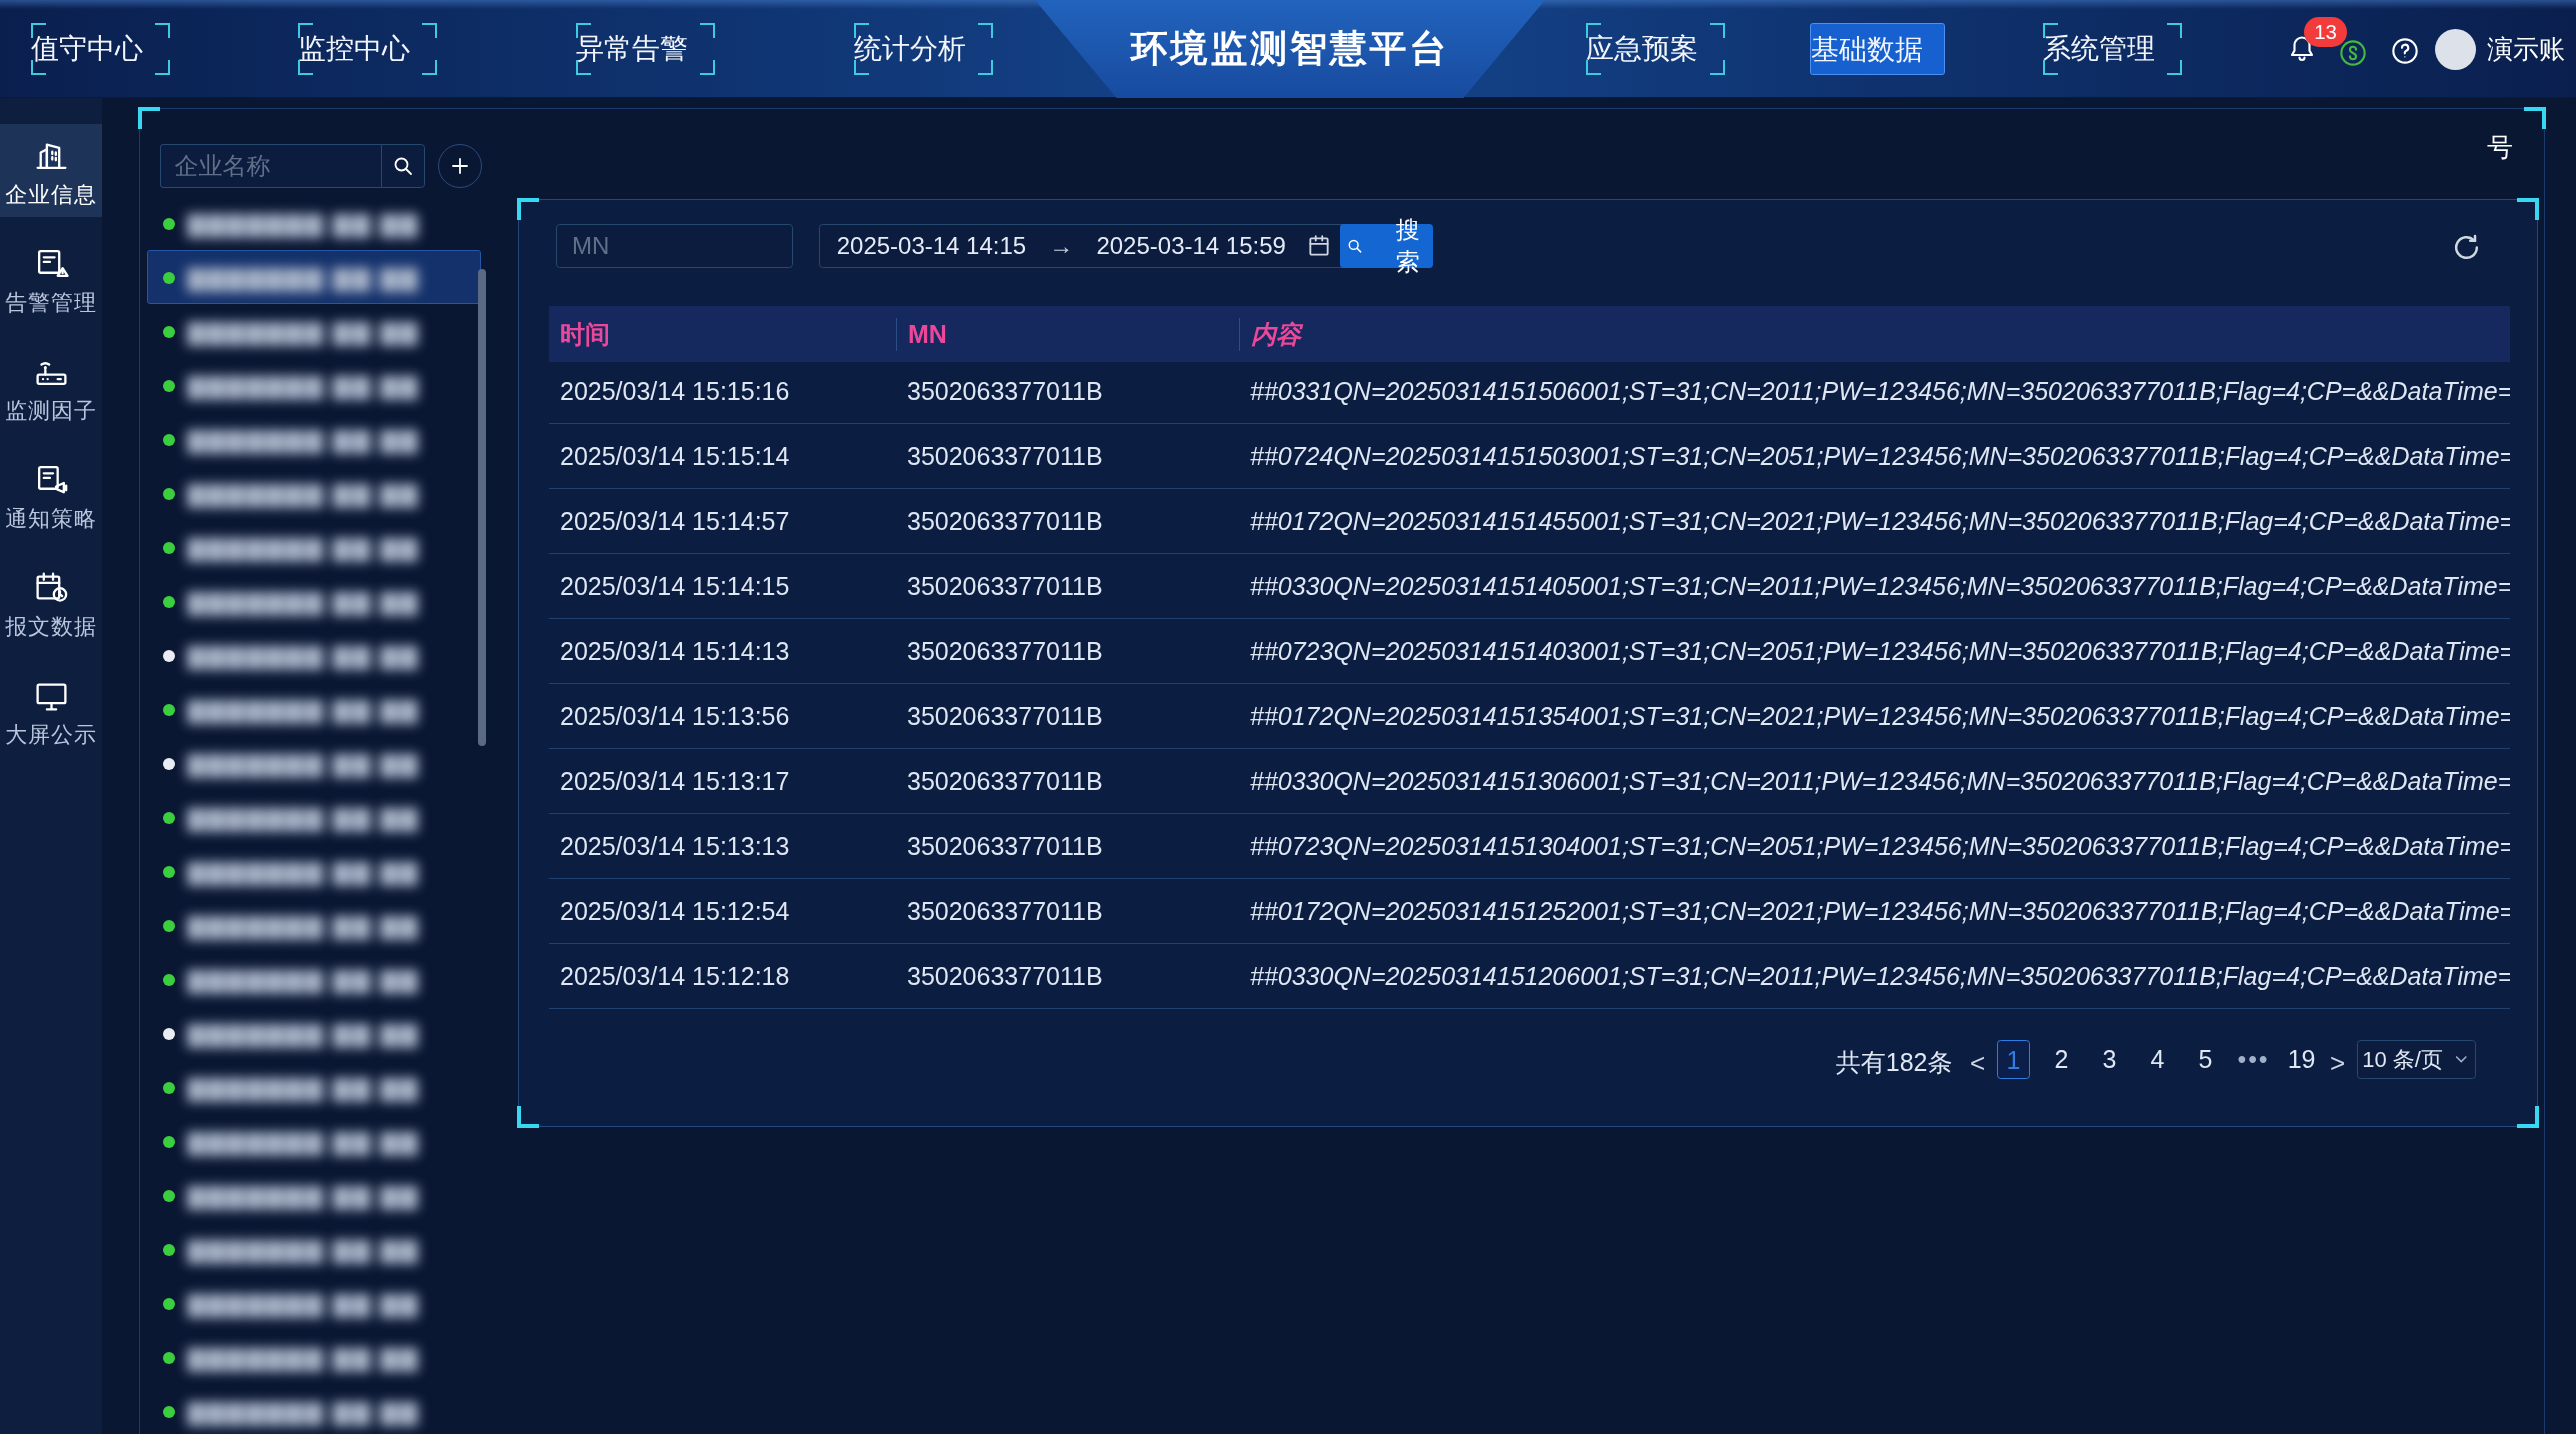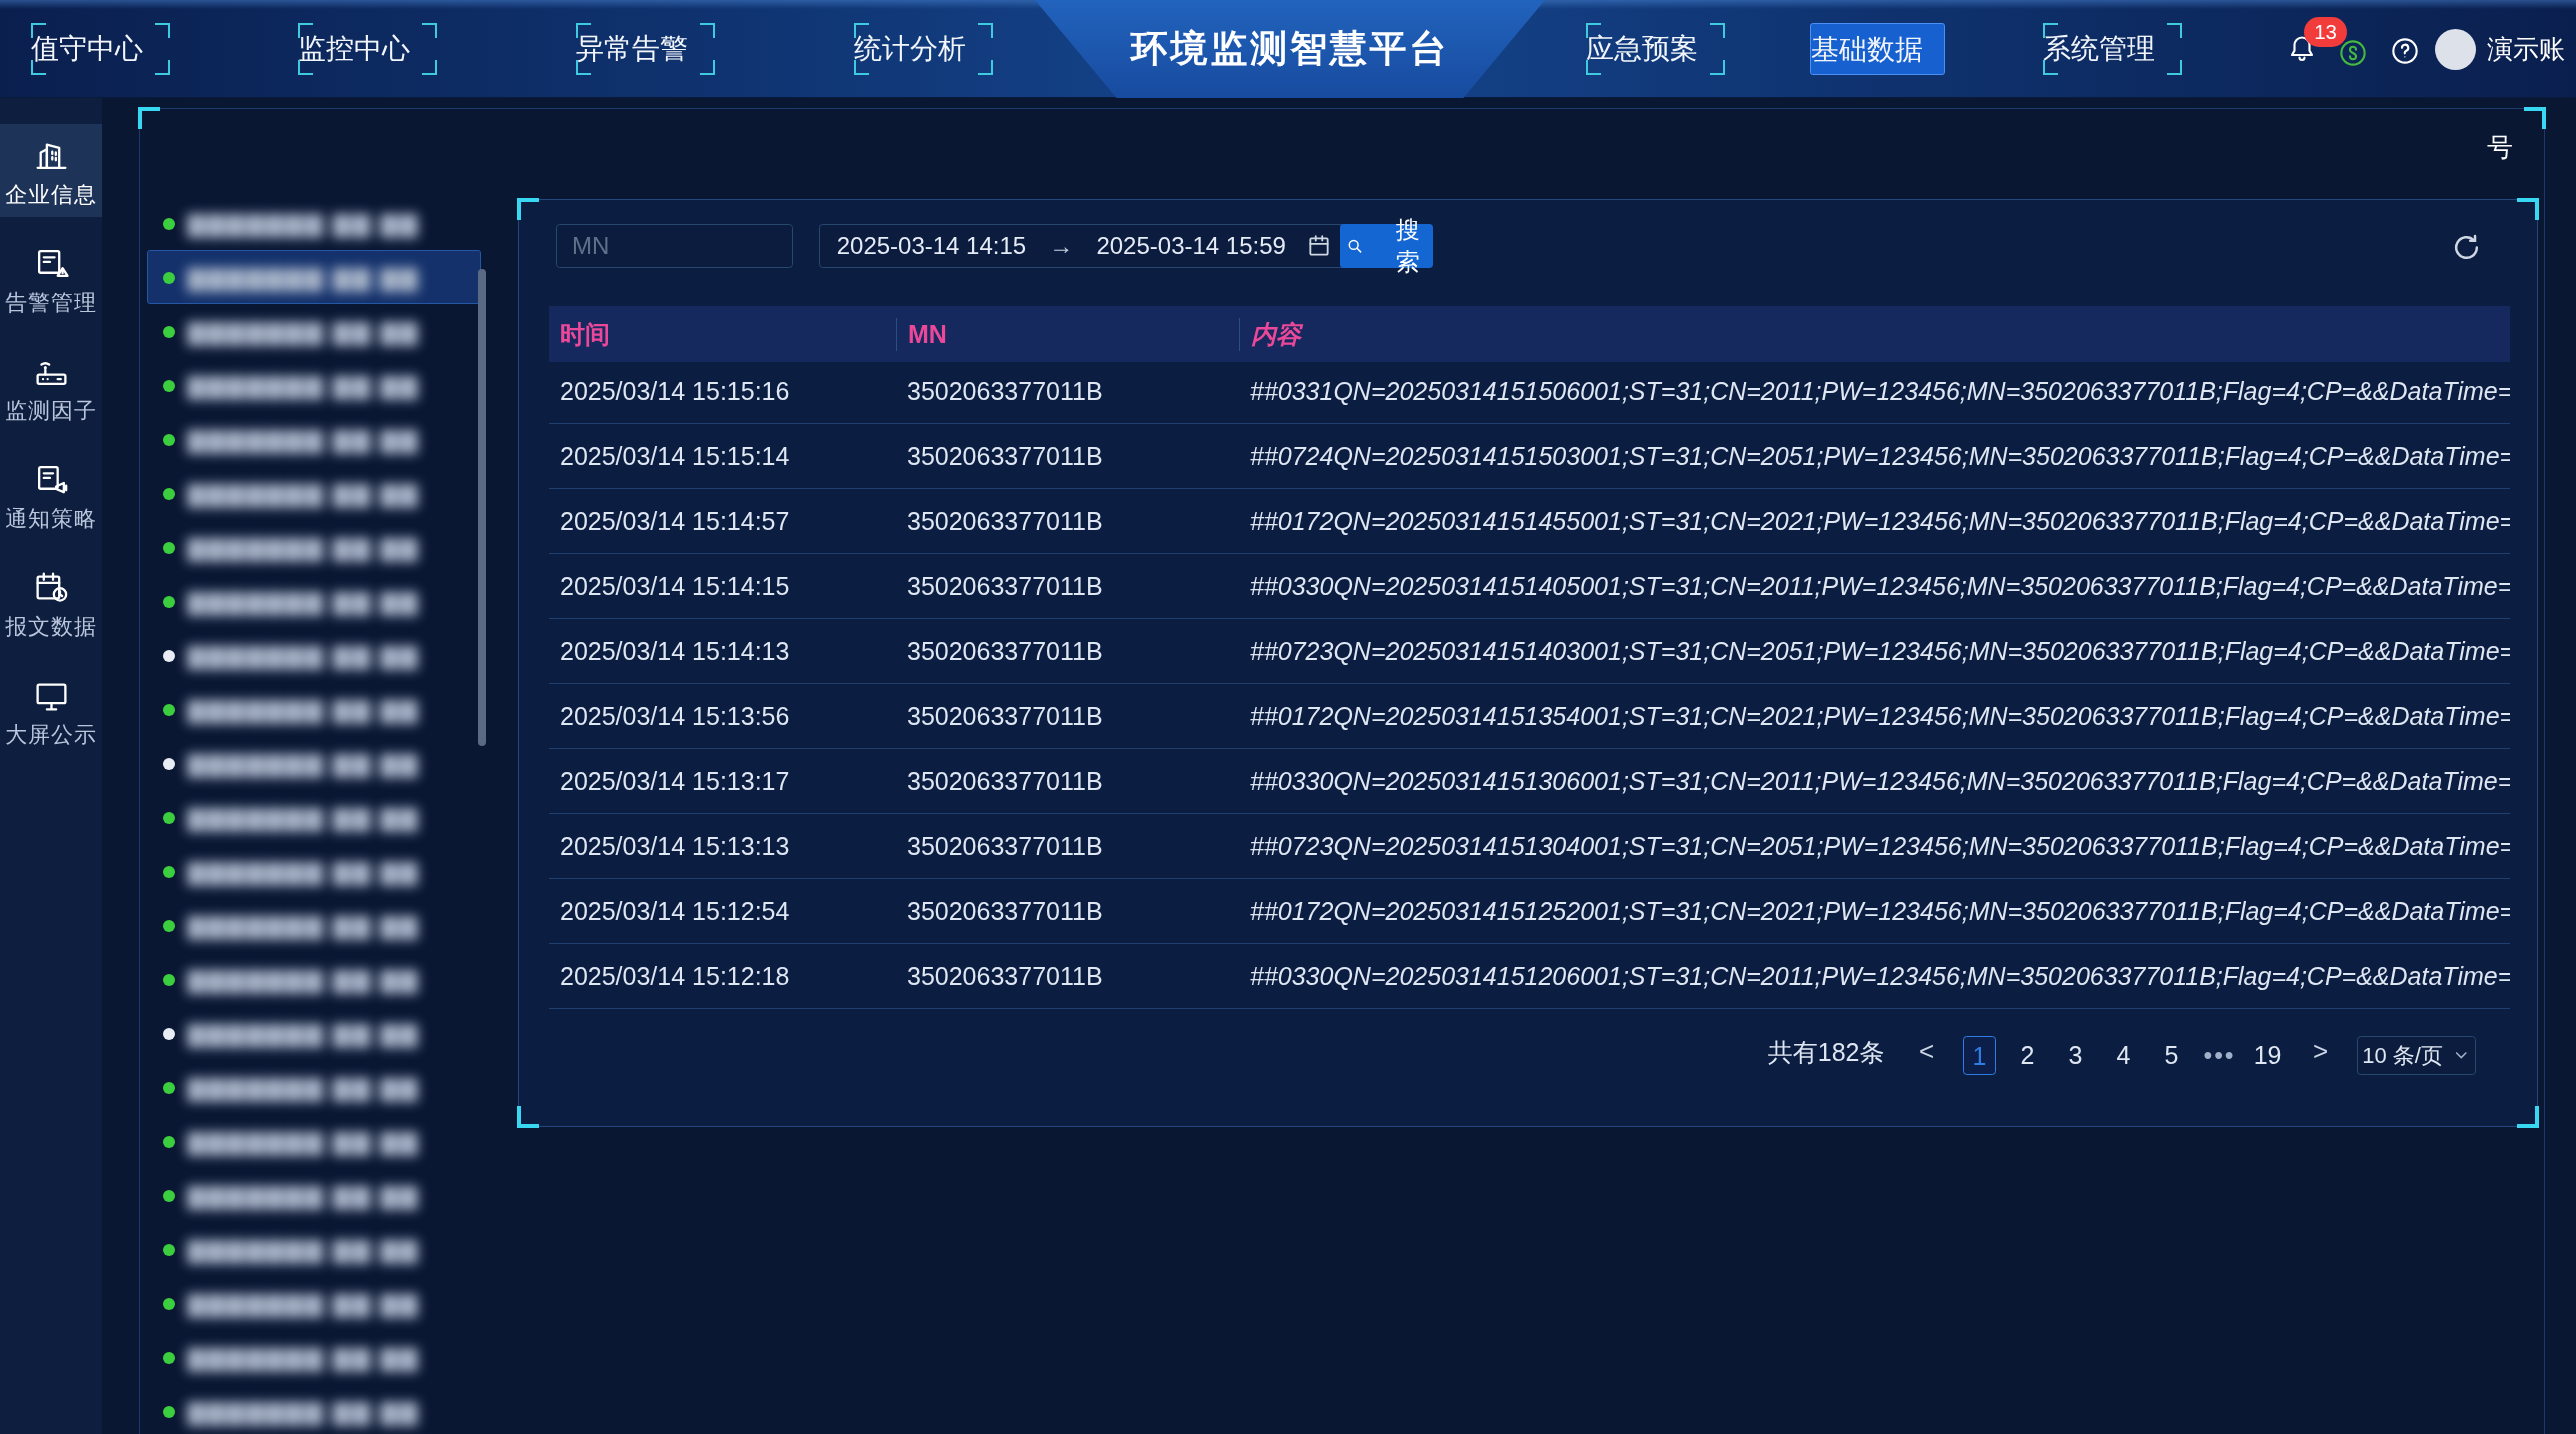--- a/index.html
+++ b/index.html
@@ -109,21 +109,21 @@
   .thead{position:absolute;left:30px;top:106px;width:1961px;height:56px;background:#15295f;
     display:flex;align-items:center;font-size:25px;font-weight:bold;color:#ec4899;}
   .tbody{position:absolute;left:30px;top:159px;width:1961px;}
   .trow{display:flex;align-items:center;height:65px;border-bottom:0.9px solid #20406f;font-size:25px;color:#dfe7f3;}
   .col-time{width:347px;padding-left:11px;flex-shrink:0;}
   .col-mn{width:343px;padding-left:11px;flex-shrink:0;}
   .col-content{flex:1;padding-left:11px;white-space:nowrap;overflow:hidden;font-style:italic;}
   .thead .col-mn,.thead .col-content{border-left:0.9px solid #2c4e86;height:33px;line-height:33px;}
   .thead .col-time{height:33px;line-height:33px;}
   
-  .pagination{position:absolute;right:61px;top:836px;height:43px;display:flex;align-items:flex-start;gap:27px;font-size:25px;color:#dfe7f3;}
+  .pagination{position:absolute;right:61px;top:836px;height:43px;display:flex;align-items:flex-end;gap:10px;font-size:25px;color:#dfe7f3;}
   .pg-total{margin-right:5.6px;}
   .pg-arrow{cursor:pointer;color:#cdd6e4;font-size:26px;padding:0 1.9px;}
   .page{min-width:33px;height:39px;line-height:39px;text-align:center;cursor:pointer;border-radius:3.7px;}
   .page.active{border:0.9px solid #2f7de2;color:#2f7de2;background:#0c1f4a;}
   .page.dots{color:#9fb0c8;letter-spacing:1.9px;cursor:default;}
   .page-size{width:119px;height:39px;border:0.9px solid #27486f;border-radius:3.7px;background:#0c1c3e;
     display:flex;align-items:center;justify-content:center;gap:9.3px;font-size:22px;color:#dfe7f3;cursor:pointer;}
   svg{display:block;}
 </style>
 </head>
@@ -220,20 +220,34 @@
           <path d="M9 21h6M12 17v4"></path>
       </svg>
       <div class="side-label">大屏公示</div>
     </div>
   </aside>
 
   <div class="wrapper">
     <i class="corner tl"></i>
     <i class="corner tr"></i>
 
+    <div class="search-row">
+      <input class="search-input" type="text" placeholder="企业名称" style="">
+      <button class="search-btn-sm">
+        <svg width="24" height="24" viewBox="0 0 24 24" fill="none" stroke="#ffffff" stroke-width="1.8" stroke-linecap="round">
+          <circle cx="10.5" cy="10.5" r="6"></circle>
+            <path d="M15 15l5 5"></path>
+        </svg>
+      </button>
+      <button class="plus-btn">
+        <svg width="24" height="24" viewBox="0 0 24 24" fill="none" stroke="#ffffff" stroke-width="1.8" stroke-linecap="round">
+          <path d="M12 5v14M5 12h14"></path>
+        </svg>
+      </button>
+    </div>
     <div class="company-list" id="company-list">
         <div class="company-item"><span class="dot online"></span><span class="company-name">▇▇▇▇▇▇▇ ▇▇ ▇▇</span></div>
         <div class="company-item selected"><span class="dot online"></span><span class="company-name">▇▇▇▇▇▇▇ ▇▇ ▇▇</span></div>
         <div class="company-item"><span class="dot online"></span><span class="company-name">▇▇▇▇▇▇▇ ▇▇ ▇▇</span></div>
         <div class="company-item"><span class="dot online"></span><span class="company-name">▇▇▇▇▇▇▇ ▇▇ ▇▇</span></div>
         <div class="company-item"><span class="dot online"></span><span class="company-name">▇▇▇▇▇▇▇ ▇▇ ▇▇</span></div>
         <div class="company-item"><span class="dot online"></span><span class="company-name">▇▇▇▇▇▇▇ ▇▇ ▇▇</span></div>
         <div class="company-item"><span class="dot online"></span><span class="company-name">▇▇▇▇▇▇▇ ▇▇ ▇▇</span></div>
         <div class="company-item"><span class="dot online"></span><span class="company-name">▇▇▇▇▇▇▇ ▇▇ ▇▇</span></div>
         <div class="company-item"><span class="dot offline"></span><span class="company-name">▇▇▇▇▇▇▇ ▇▇ ▇▇</span></div>

